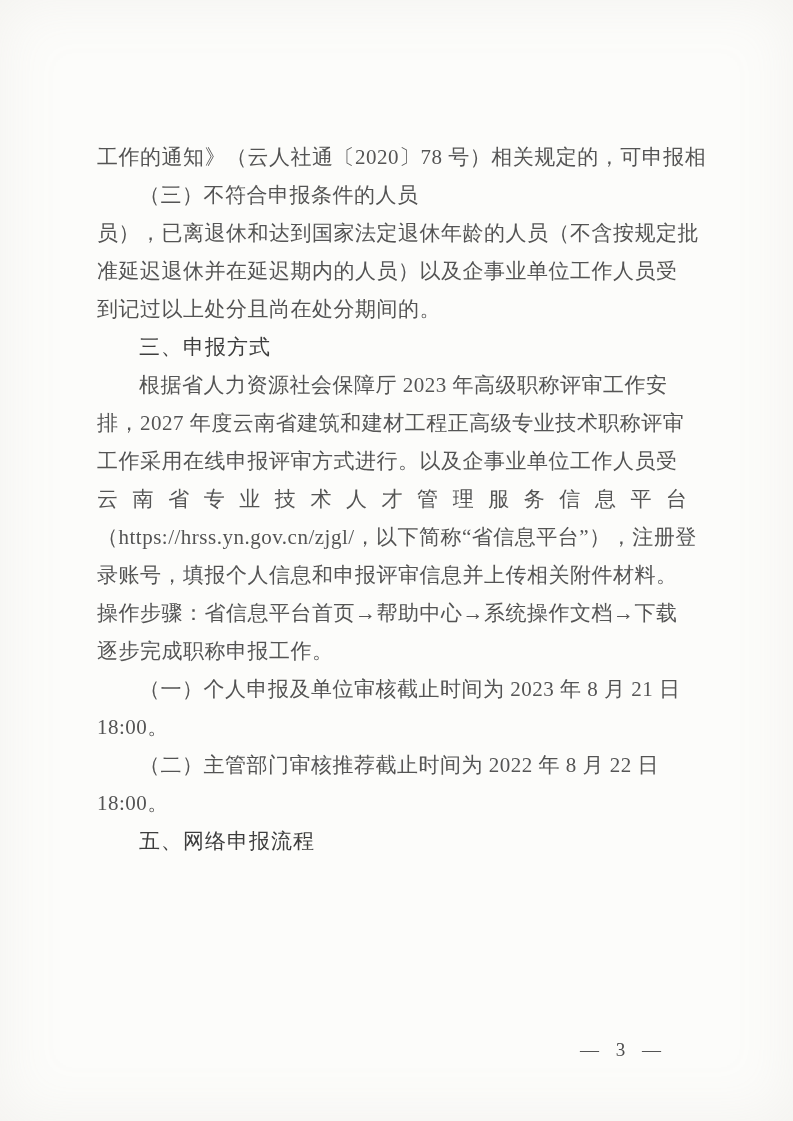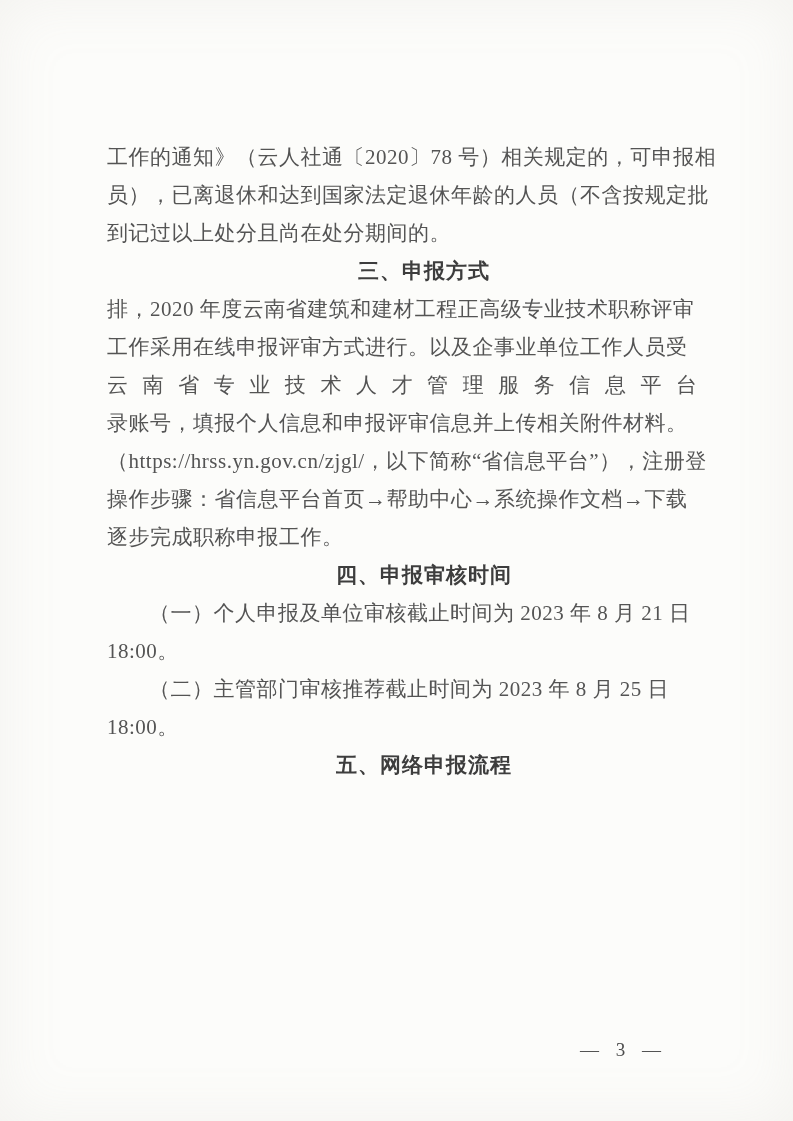--- a/index.html
+++ b/index.html
@@ -15,39 +15,38 @@
   }
   .page{
     position:relative;
     width:793px;height:1121px;
     background:var(--paper);
     overflow:hidden;
     box-shadow:inset 0 0 60px rgba(180,175,165,0.12);
   }
   .doc-body{
     position:absolute;
-    left:107px;top:138px;
+    left:97px;top:138px;
     width:592px;
   }
   .line{
     height:38px;
     line-height:38px;
     font-size:21px;
     color:var(--ink);
     white-space:nowrap;
     letter-spacing:0.5px;
   }
   .line.body-indent{ padding-left:42px; }
   .line.heading{
     padding-left:42px;
     font-family:"Liberation Sans","DejaVu Sans",sans-serif;
-    font-weight:700;
+    font-weight:400;
     color:var(--heading-ink);
     letter-spacing:1px;
-    text-align:center;
   }
   .line.body-spread{
     white-space:normal;
     text-align:justify;
     text-align-last:justify;
     letter-spacing:2px;
   }
   .page-number{
     position:absolute;
     top:1038px;
@@ -57,31 +56,33 @@
     color:#4c4c4c;
     letter-spacing:6px;
   }
 </style>
 </head>
 <body>
 
 <div class="page">
   <div class="doc-body" id="doc-body">
       <div class="line body">工作的通知》（云人社通〔2020〕78 号）相关规定的，可申报相</div>
+      <div class="line body-indent">（三）不符合申报条件的人员</div>
       <div class="line body">员），已离退休和达到国家法定退休年龄的人员（不含按规定批</div>
+      <div class="line body">准延迟退休并在延迟期内的人员）以及企事业单位工作人员受</div>
       <div class="line body">到记过以上处分且尚在处分期间的。</div>
       <div class="line heading">三、申报方式</div>
-      <div class="line body">排，2020 年度云南省建筑和建材工程正高级专业技术职称评审</div>
+      <div class="line body-indent">根据省人力资源社会保障厅 2023 年高级职称评审工作安</div>
+      <div class="line body">排，2027 年度云南省建筑和建材工程正高级专业技术职称评审</div>
       <div class="line body">工作采用在线申报评审方式进行。以及企事业单位工作人员受</div>
       <div class="line body-spread">云南省专业技术人才管理服务信息平台</div>
+      <div class="line body">（https://hrss.yn.gov.cn/zjgl/，以下简称“省信息平台”），注册登</div>
       <div class="line body">录账号，填报个人信息和申报评审信息并上传相关附件材料。</div>
-      <div class="line body">（https://hrss.yn.gov.cn/zjgl/，以下简称“省信息平台”），注册登</div>
       <div class="line body">操作步骤：省信息平台首页→帮助中心→系统操作文档→下载</div>
       <div class="line body">逐步完成职称申报工作。</div>
-      <div class="line heading">四、申报审核时间</div>
       <div class="line body-indent">（一）个人申报及单位审核截止时间为 2023 年 8 月 21 日</div>
       <div class="line body">18:00。</div>
-      <div class="line body-indent">（二）主管部门审核推荐截止时间为 2023 年 8 月 25 日</div>
+      <div class="line body-indent">（二）主管部门审核推荐截止时间为 2022 年 8 月 22 日</div>
       <div class="line body">18:00。</div>
       <div class="line heading">五、网络申报流程</div>
     </div>
   <div class="page-number">— 3 —</div>
 </div>
 
 </body></html>

